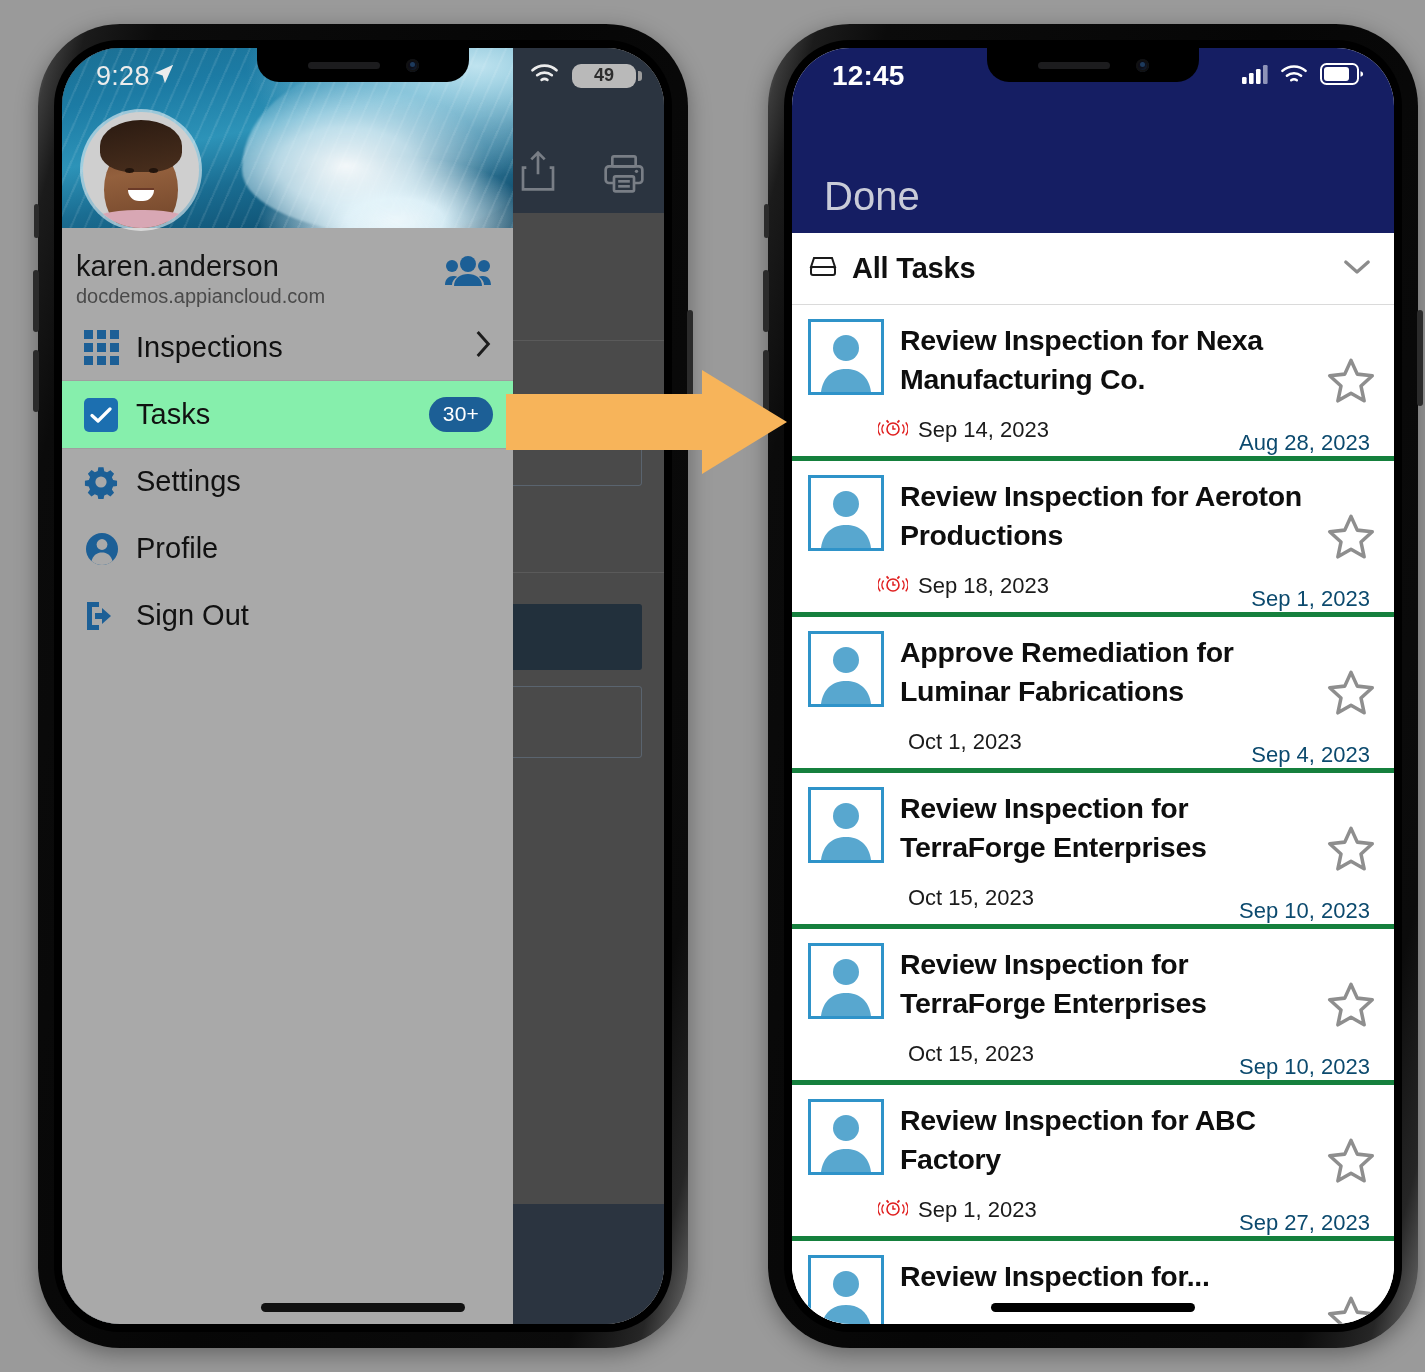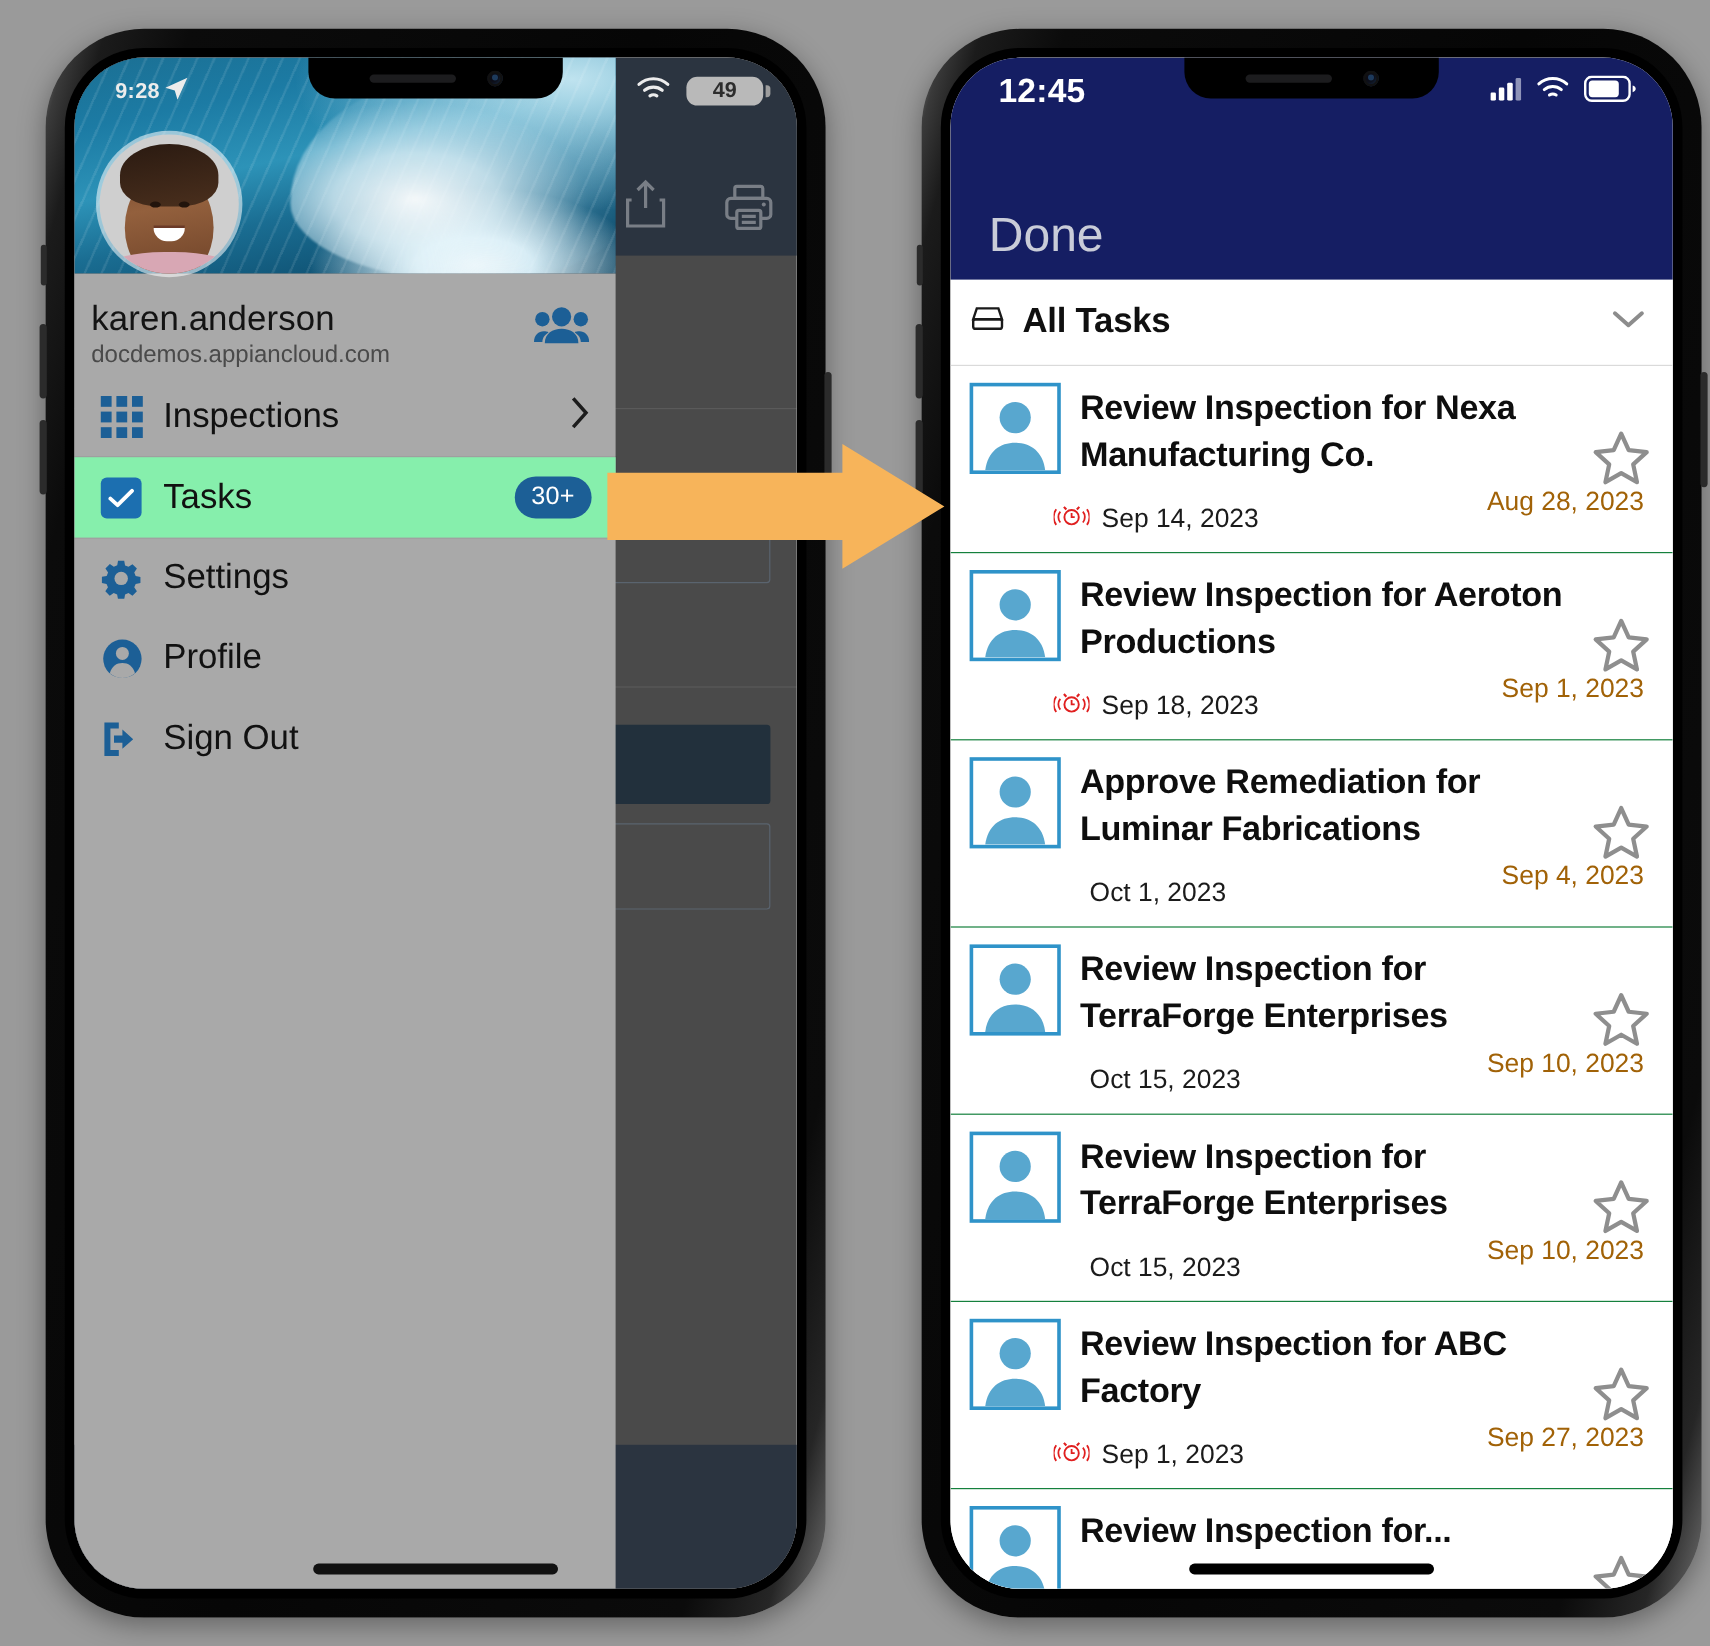--- a/index.html
+++ b/index.html
@@ -109,21 +109,21 @@
     content:""; position:absolute; right:-4%; top:8%; width:64%; height:96%;
     border-radius:50% 50% 46% 54% / 62% 58% 42% 38%;
     background: radial-gradient(ellipse at 36% 60%, rgba(255,255,255,.95) 0%, rgba(228,244,250,.78) 26%, rgba(160,210,230,.18) 55%, rgba(255,255,255,0) 70%);
     filter: blur(1px);
   }
   .l-status {
     position:absolute; left:0; top:0; width:100%; height:52px; z-index:30;
     display:flex; align-items:center; justify-content:space-between;
     padding:4px 28px 0 34px; color:#ececec;
   }
-  .l-status .time { font-size:18px; font-weight:700; letter-spacing:.3px; display:flex; align-items:center; gap:3px;}
+  .l-status .time { font-size:27px; font-weight:400; letter-spacing:.3px; display:flex; align-items:center; gap:3px;}
   .l-status .right { display:flex; align-items:center; gap:13px; }
   .batt-pill {
     background:#b9b9b9; color:#2d2d2d; font-size:18px; font-weight:700;
     border-radius:9px; padding:1px 22px 2px; min-width:44px; text-align:center;
     position:relative;
   }
   .batt-pill::after{
     content:""; position:absolute; right:-6px; top:50%; transform:translateY(-50%);
     width:4px; height:10px; background:#9d9d9d; border-radius:0 3px 3px 0;
   }
@@ -199,21 +199,21 @@
   }
   .r-filter .ftitle { font-size:29px; font-weight:700; color:#101010; margin-left:14px; letter-spacing:-.2px; }
   .r-filter .fchev { margin-left:auto; color:#8c8c8c; }
 
   .task {
     display:grid;
     grid-template-columns: 92px 1fr 70px;
     grid-template-rows: auto auto;
     align-items:start;
     padding:14px 18px 10px 16px;
-    border-bottom:1px solid #15803d;
+    border-bottom:5px solid #15803d;
     position:relative;
     min-height:156px;
   }
   .task .tav {
     grid-row:1; grid-column:1;
     width:76px; height:76px; border:3px solid #2f93c9; background:#fff;
     display:flex; align-items:flex-end; justify-content:center; overflow:hidden;
   }
   .task .avwrap { position:relative; grid-row:1; grid-column:1; }
   .task .ttitle {
@@ -222,21 +222,21 @@
     letter-spacing:-.3px; padding-top:2px;
   }
   .task .tstar { grid-row:1 / span 2; grid-column:3; align-self:center; justify-self:end; }
   .task .tmeta {
     grid-row:2; grid-column:1 / span 2;
     display:flex; align-items:center; gap:10px;
     margin-top:16px; padding-left:70px;
   }
   .task .tdate { font-size:22px; color:#1b1b1b; }
   .task .tright {
-    position:absolute; right:24px; bottom:29px; font-size:22px; color:#a16207;
+    position:absolute; right:24px; bottom:0; font-size:22px; color:#0c4a6e;
   }
   .task.last { border-bottom:none; }
 
   .home-ind {
     position:absolute; left:50%; transform:translateX(-50%); bottom:12px;
     width:204px; height:9px; border-radius:6px; background:#111; z-index:70;
   }
   .home-ind.light { background:#000; }
 
   

